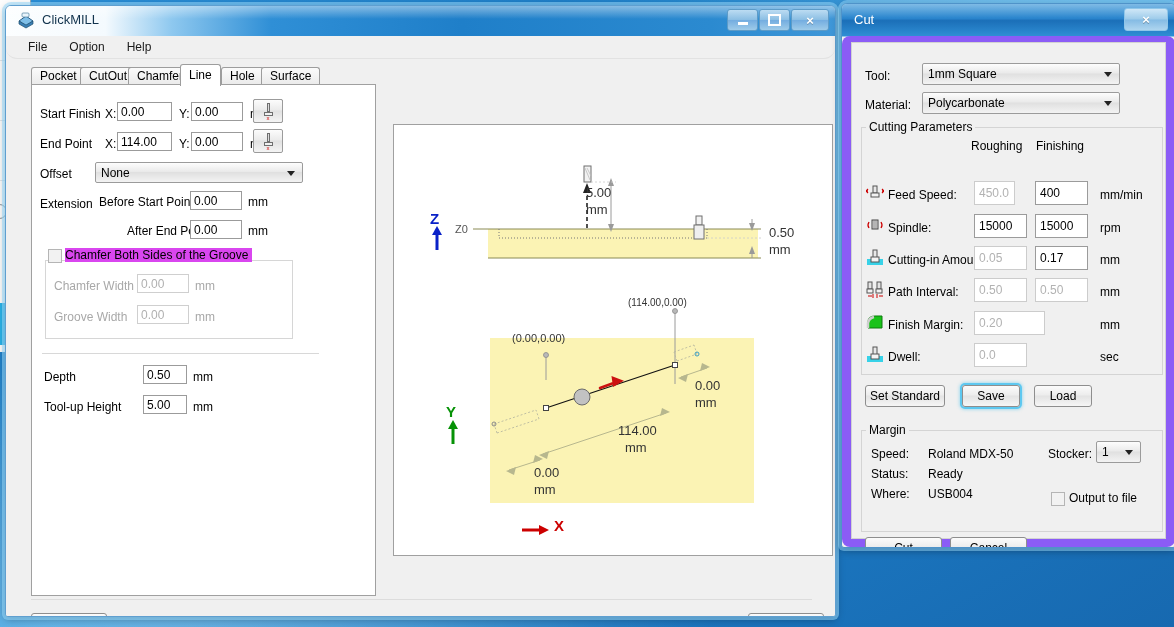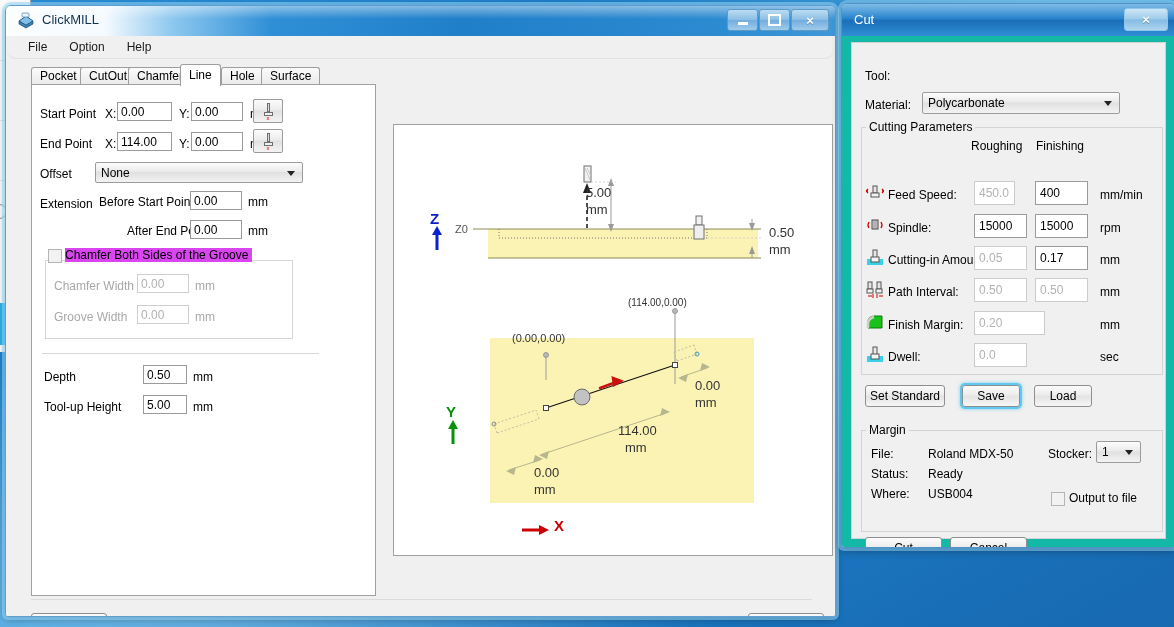--- a/index.html
+++ b/index.html
@@ -98,21 +98,21 @@
   .cd-title{height:32px;position:relative;
      background:linear-gradient(to bottom,#3a96d8 0%,#2a85cd 45%,#1b6fb8 52%,#2f8ed4 100%);
      border-bottom:1px solid #8cc3e8;}
   .cd-title .tgloss{position:absolute;left:0;right:0;top:0;height:14px;
      background:linear-gradient(to bottom,rgba(255,255,255,.35),rgba(255,255,255,0));}
   .cd-titletext{position:absolute;left:12px;top:8px;font-size:13px;color:#fff;}
   .cd-close{position:absolute;right:7px;top:4px;width:42px;height:21px;border:1px solid #8fc6e9;border-radius:3px;
      background:linear-gradient(to bottom,#cfe7f7,#9dcbea 48%,#84bbe4 52%,#aed5ef);
      display:flex;align-items:center;justify-content:center;color:#fff;font-weight:bold;font-size:13px;
      text-shadow:0 1px 0 rgba(0,0,0,.3);}
-  .cd-body{position:absolute;left:0;right:0;top:32px;bottom:0;background:#14b8a6;}
+  .cd-body{position:absolute;left:0;right:0;top:32px;bottom:0;background:#8b5cf6;border-radius:8px;}
   .cd-inner{position:absolute;left:9px;top:6px;right:9px;bottom:8px;border:1px solid #d2d2d2;background:#f0f0f0;}
   .fld{position:absolute;border:1px solid #9b9b9b;background:#fff;font-size:12px;height:24px;line-height:23px;
      padding:0 4px;box-sizing:border-box;color:#000;}
   .fld.dis{color:#b2b2b2;border-color:#cccccc;}
   .gbox{position:absolute;border:1px solid #d4d4d4;}
   .gbox-title{position:absolute;background:#f0f0f0;padding:0 3px;font-size:12px;color:#000;}
   .cicon{position:absolute;width:18px;height:18px;}
   .savefocus{box-shadow:0 0 0 2px #5ec8f0, 0 0 3px 3px rgba(110,205,240,.5);}
 </style>
 </head>
@@ -161,21 +161,21 @@
       <div class="tab" style="left:0px">Pocket</div>
       <div class="tab" style="left:49px">CutOut</div>
       <div class="tab" style="left:97px">Chamfer</div>
       <div class="tab sel" style="left:149px">Line</div>
       <div class="tab" style="left:190px">Hole</div>
       <div class="tab" style="left:230px">Surface</div>
     </div>
 
     <div class="panel">
 
-      <div class="lbl" style="left:8px;top:22px">Start Point</div>
+      <div class="lbl" style="left:8px;top:22px">Start Finish</div>
       <div class="lbl" style="left:73px;top:22px">X:</div>
       <div class="txt" style="left:85px;top:17px;width:55px">0.00</div>
       <div class="lbl" style="left:147px;top:22px">Y:</div>
       <div class="txt" style="left:159px;top:17px;width:52px">0.00</div>
       <div class="lbl" style="left:218px;top:22px">mm</div>
 
       <div class="toolbtn" style="left:221px;top:14px;left:221px"></div>
 
       <div class="toolbtn" style="left:221px;top:14px;">
         <div class="mill" style="margin-top:3px">
@@ -354,20 +354,24 @@
     <div class="tgloss"></div>
     <div class="cd-titletext">Cut</div>
     <div class="cd-close">
       <span>×</span>
     </div>
   </div>
   <div class="cd-body">
     <div class="cd-inner">
 
       <div class="lbl" style="left:13px;top:26px">Tool:</div>
+      <div class="combo" style="left:70px;top:20px;width:198px;height:22px">
+        <span>1mm Square</span>
+        <span class="arrow"></span>
+      </div>
 
       <div class="lbl" style="left:13px;top:55px">Material:</div>
       <div class="combo" style="left:70px;top:49px;width:198px;height:22px">
         <span>Polycarbonate</span>
         <span class="arrow"></span>
       </div>
 
       <div class="gbox" style="left:9px;top:84px;width:300px;height:246px"></div>
       <div class="gbox-title" style="left:14px;top:77px">Cutting Parameters</div>
       <div class="lbl" style="left:119px;top:96px">Roughing</div>
@@ -435,21 +439,21 @@
       <div class="lbl" style="left:36px;top:307px">Dwell:</div>
       <div class="fld dis" style="left:122px;top:300px;width:53px">0.0</div>
       <div class="lbl" style="left:248px;top:307px">sec</div>
 
       <div class="btn" style="left:13px;top:342px;width:80px;height:22px">Set Standard</div>
       <div class="btn savefocus" style="left:110px;top:342px;width:58px;height:22px">Save</div>
       <div class="btn" style="left:182px;top:342px;width:58px;height:22px">Load</div>
 
       <div class="gbox" style="left:9px;top:387px;width:300px;height:100px"></div>
       <div class="gbox-title" style="left:14px;top:380px">Margin</div>
-      <div class="lbl" style="left:19px;top:404px">File:</div>
+      <div class="lbl" style="left:19px;top:404px">Speed:</div>
       <div class="lbl" style="left:76px;top:404px">Roland MDX-50</div>
       <div class="lbl" style="left:19px;top:424px">Status:</div>
       <div class="lbl" style="left:76px;top:424px">Ready</div>
       <div class="lbl" style="left:19px;top:444px">Where:</div>
       <div class="lbl" style="left:76px;top:444px">USB004</div>
       <div class="lbl" style="left:196px;top:404px">Stocker:</div>
       <div class="combo" style="left:244px;top:398px;width:45px;height:22px">
         <span>1</span>
         <span class="arrow"></span>
       </div>

